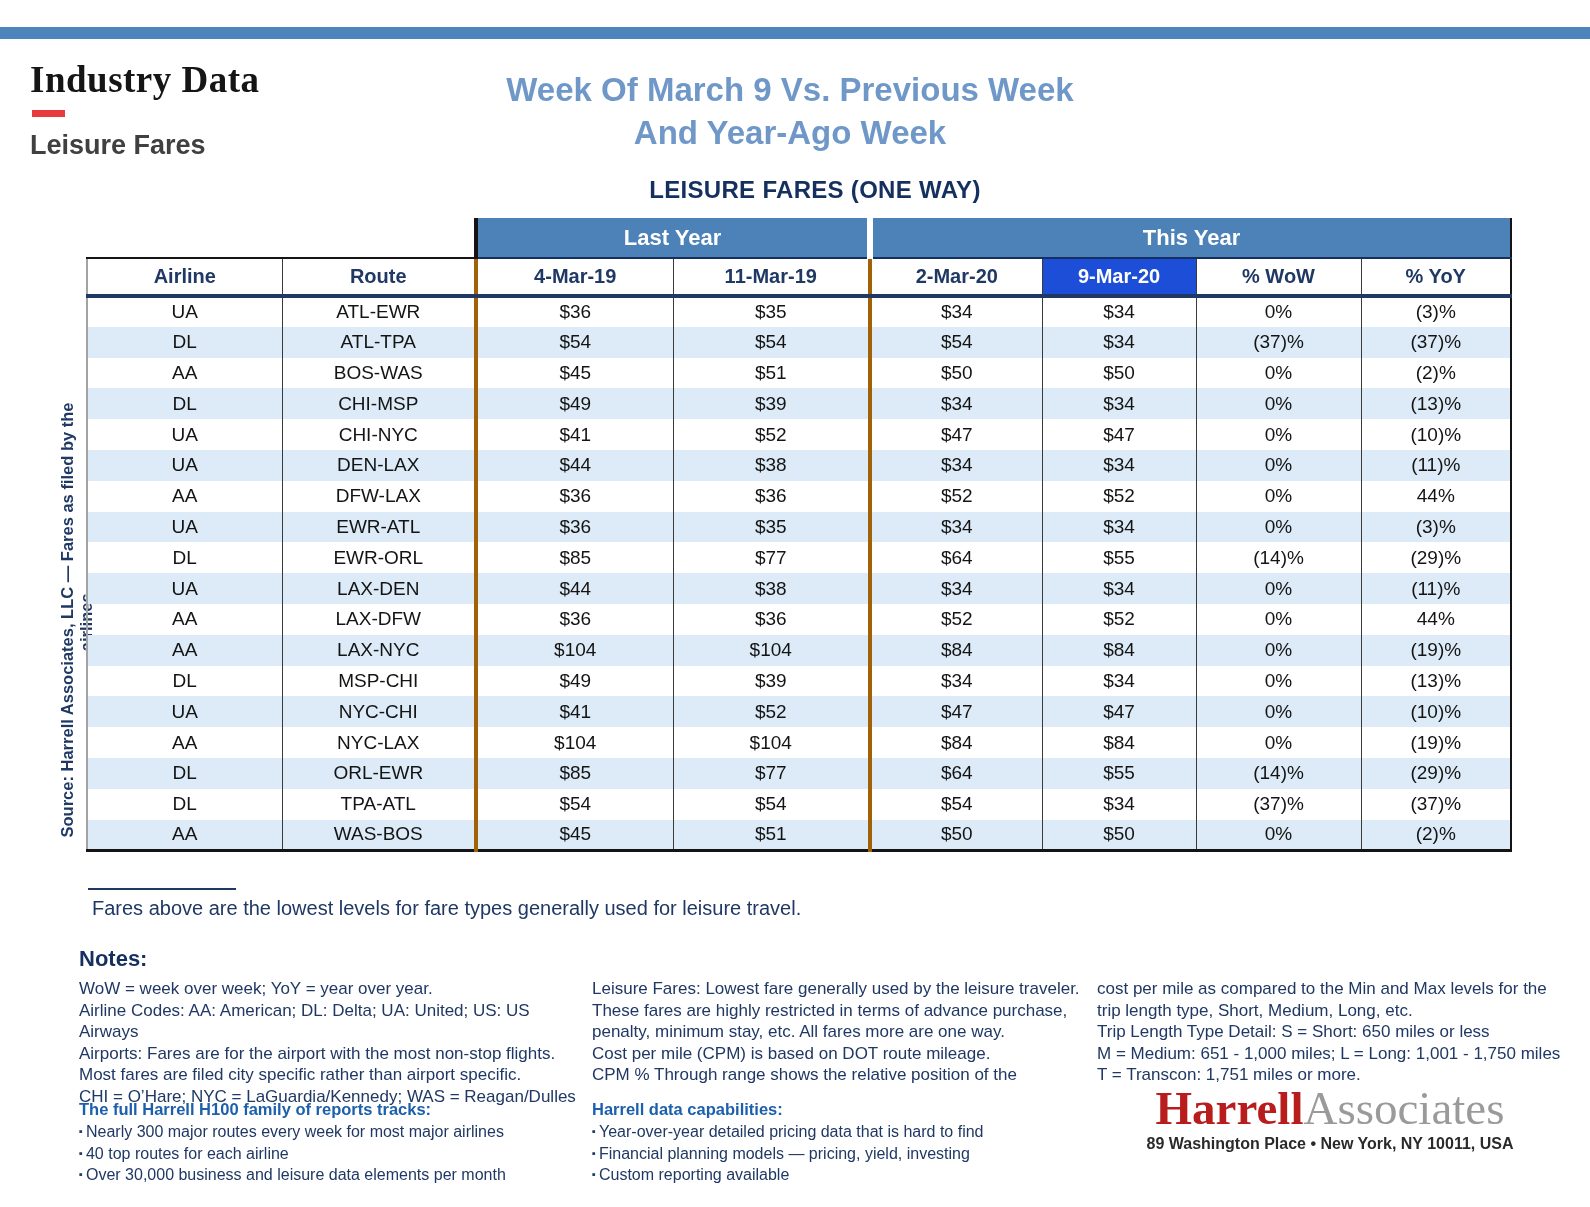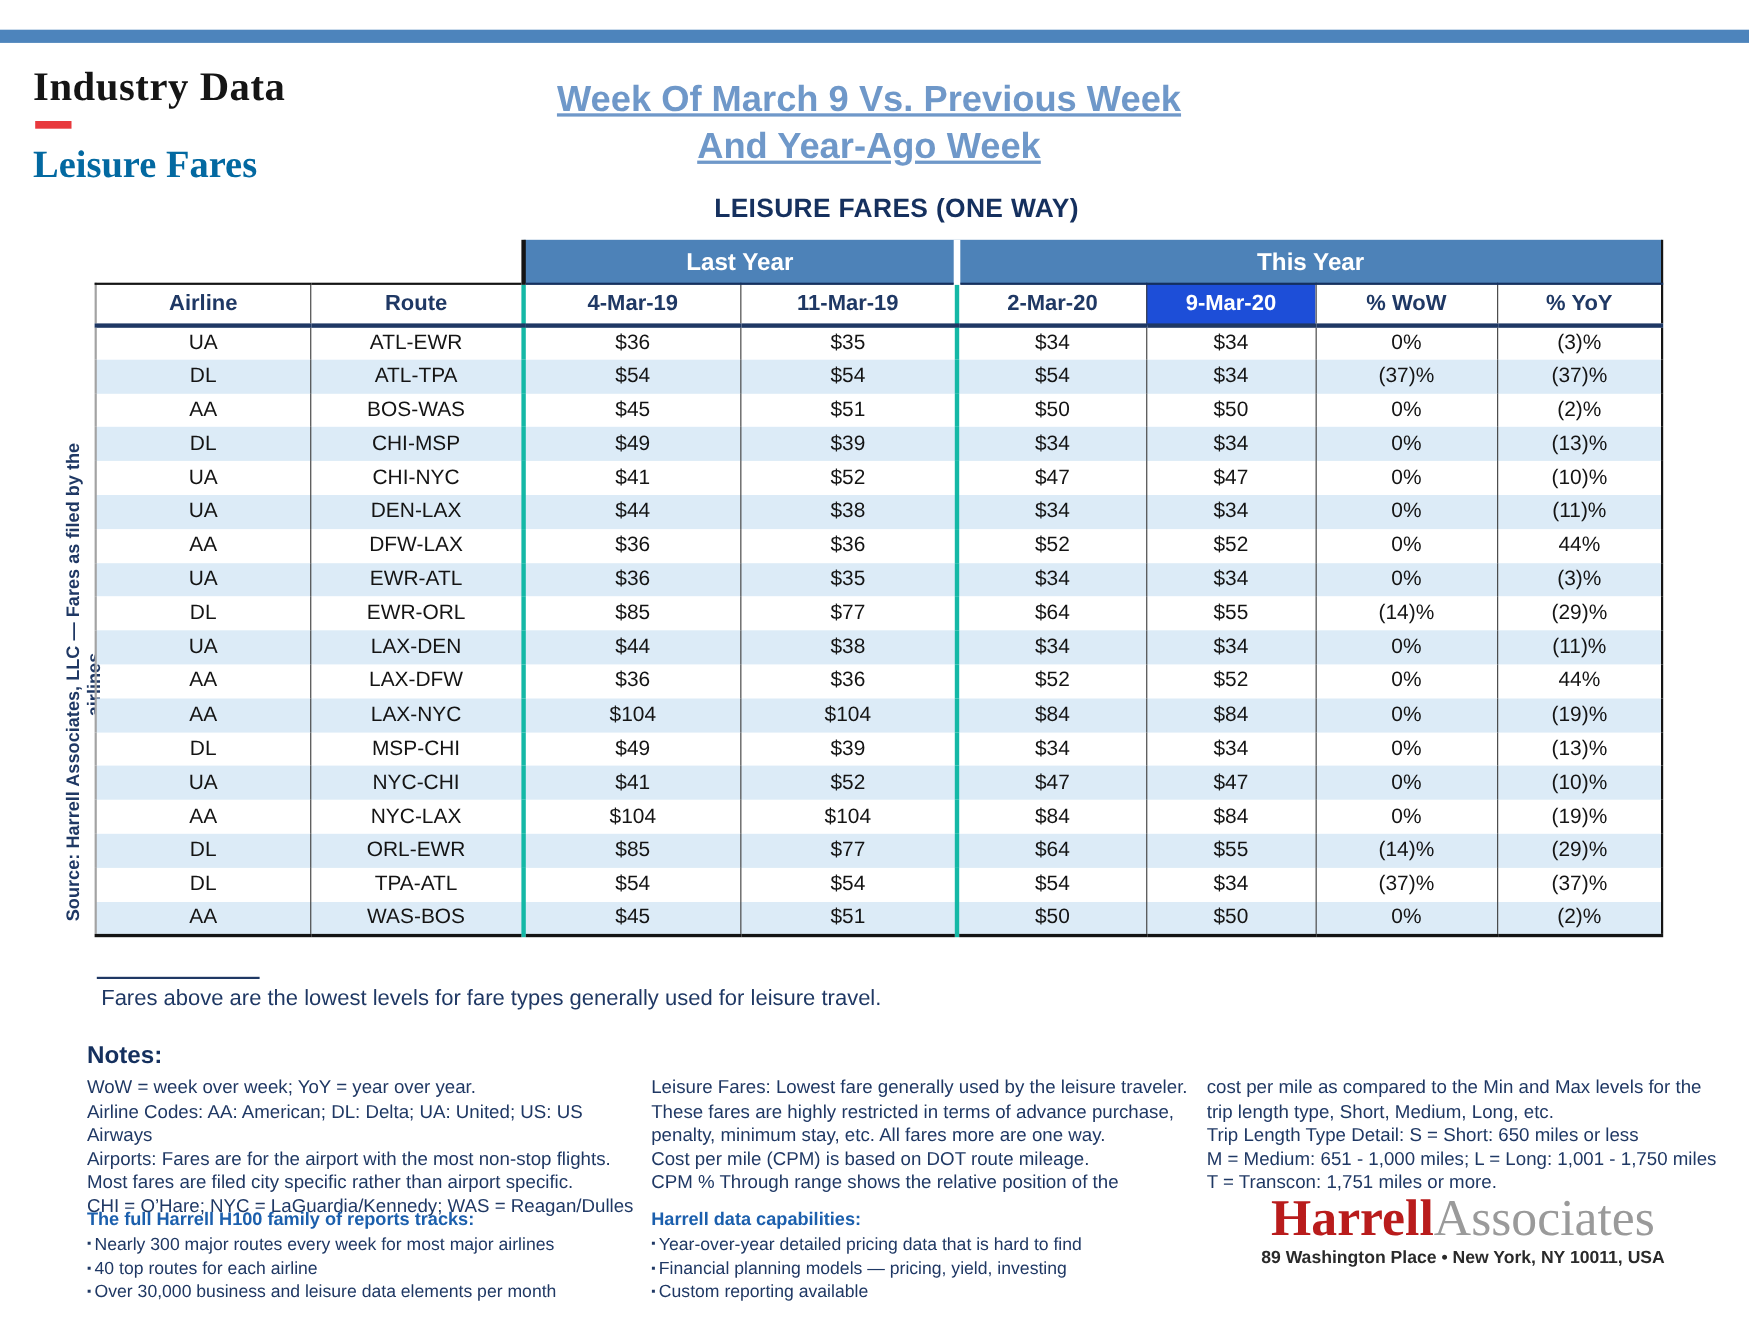--- a/index.html
+++ b/index.html
@@ -7,21 +7,21 @@
               font-family:"Liberation Sans", sans-serif; }
   .abs { position:absolute; }
 
   
   #top-bar { top:27px; left:0; width:1590px; height:12px; background:#4d84bc; }
 
   
   #brand-title { top:58px; left:30px; font-family:"Liberation Serif", serif;
                  font-weight:bold; font-size:37px; color:#151515; letter-spacing:.5px; }
   #red-dash { top:110px; left:32px; width:33px; height:7px; background:#e8393d; }
-  #page-subtitle { top:130px; left:30px; font-weight:bold; font-size:35px; color:#0369a1;font-family:Liberation Serif, serif; }
+  #page-subtitle { top:130px; left:30px; font-weight:bold; font-size:27px; color:#404040; }
 
   #main-title { top:68px; left:390px; width:800px; text-align:center;
                 font-weight:bold; font-size:33px; line-height:43px; color:#6f98c9; }
   #table-title { top:176px; left:415px; width:800px; text-align:center;
                  font-weight:bold; font-size:24px; color:#15305e; letter-spacing:.3px; }
 
   
   #source-note { top:608px; left:-170px; width:480px; height:24px; text-align:center;
                  transform:rotate(-90deg); font-weight:bold; font-size:16.5px; color:#1f3864; }
 
@@ -37,21 +37,21 @@
   .col-row th { height:38px; background:#ffffff; color:#1f3864; font-weight:bold; font-size:20px;
                 border-top:2px solid #141414; border-bottom:4px solid #1f3864;
                 border-right:1px solid #3a3a3a; }
   .col-row th.hl { background:#1d4ed8; color:#ffffff; }
 
   tbody td { height:30.8px; font-size:19px; color:#141414; text-align:center;
              border-right:1px solid #3a3a3a; }
   tbody tr:nth-child(even) td { background:#dcebf7; }
   tbody tr:last-child td { border-bottom:3px solid #141414; }
   th.c0, td.c0 { border-left:2px solid #a3a3a3;margin-top:46px; }
-  th.c1, td.c1, th.c3, td.c3 { border-right:4px solid #14b8a6; }
+  th.c1, td.c1, th.c3, td.c3 { border-right:4px solid #a16207; }
   th.c7, td.c7 { border-right:2px solid #141414; }
 
   
   #footnote-rule { top:888px; left:88px; width:148px; height:2px; background:#1f3864; }
   #footnote { top:897px; left:92px; font-size:20px; color:#1f3864; }
 
   
   #notes-heading { top:946px; left:79px; font-size:22px; font-weight:bold; color:#15305e; }
   .note-col { top:978px; font-size:17px; line-height:21.5px; color:#1f3864; white-space:pre-line; }
   #note-col-1 { left:79px;  width:505px; }
@@ -73,21 +73,21 @@
 </style>
 </head>
 <body>
 
 <div id="top-bar" class="abs"></div>
 
 <div id="brand-title" class="abs">Industry Data</div>
 <div id="red-dash" class="abs"></div>
 <div id="page-subtitle" class="abs">Leisure Fares</div>
 
-<div id="main-title" class="abs" style="white-space:pre-line;text-decoration:underline;">Week Of March 9 Vs. Previous Week
+<div id="main-title" class="abs" style="white-space:pre-line;">Week Of March 9 Vs. Previous Week
 And Year-Ago Week</div>
 <div id="table-title" class="abs">LEISURE FARES (ONE WAY)</div>
 
 <div id="source-note" class="abs">Source: Harrell Associates, LLC — Fares as filed by the airlines.</div>
 
 <div id="fares-table-wrap" class="abs">
   <table>
     <colgroup>
       <col style="width:195px">
         <col style="width:194px">

